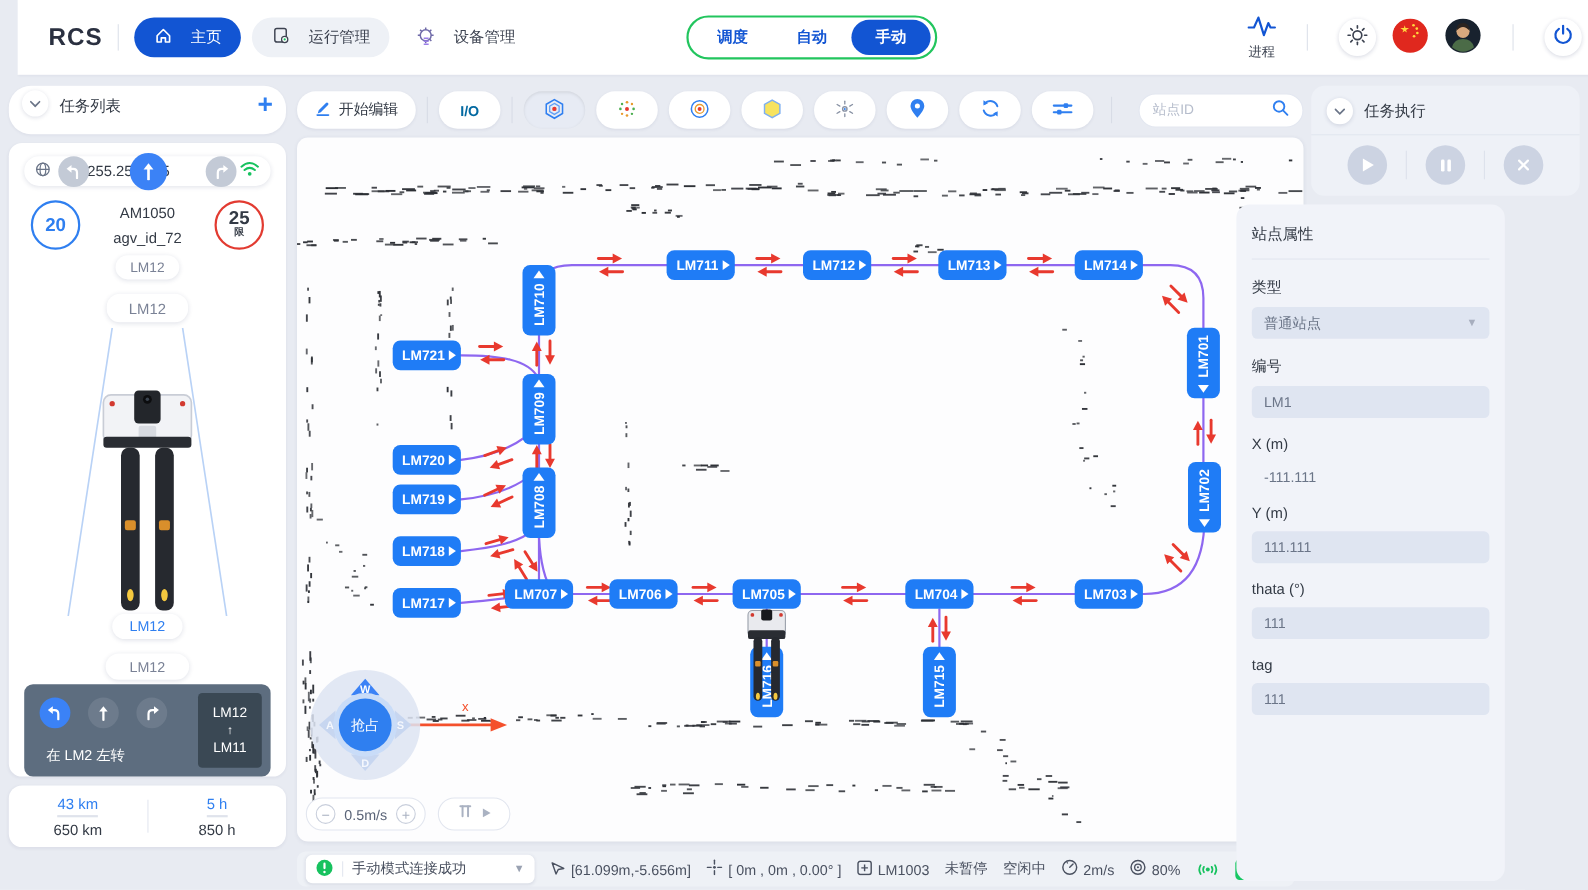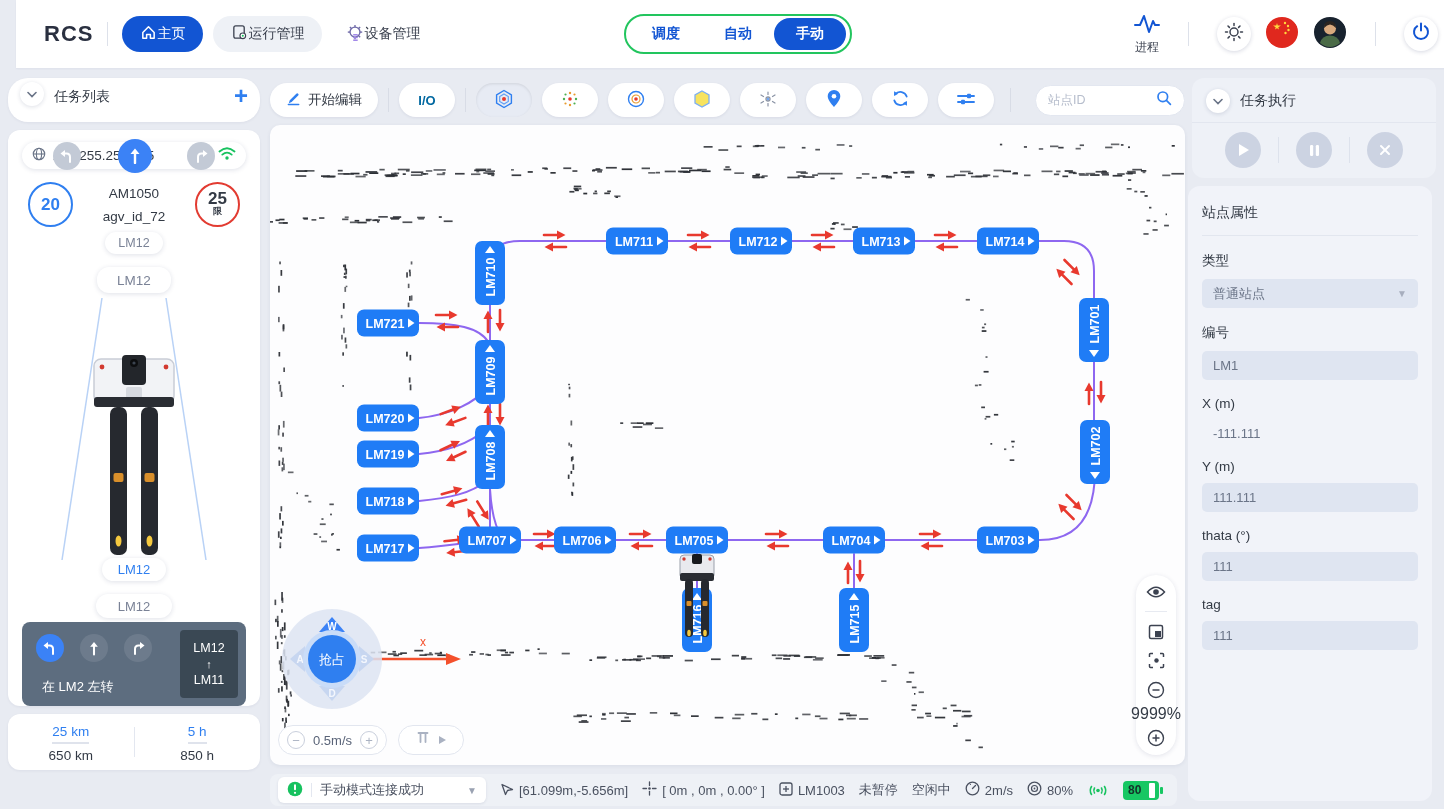--- a/index.html
+++ b/index.html
@@ -4,21 +4,21 @@
 <style>
   * { margin:0; padding:0; box-sizing:border-box; }
   html,body { width:1444px; height:809px; overflow:hidden; }
   body { background:#e8ebf2; font-family:"Liberation Sans", sans-serif; color:#333a45; position:relative; }
   .abs { position:absolute; }
 
   
   .topbar { position:absolute; left:16px; top:0; width:1444px; height:68px; background:#fff; display:flex; align-items:center; box-shadow:0 1px 2px rgba(30,40,90,.05); z-index:5; }
   .logo { font-size:22px; font-weight:bold; color:#2a3040; margin-left:28px; letter-spacing:1px; }
   .vdiv { width:1px; height:24px; background:#dde1ea; margin:0 14px; }
-  .nav-pill { display:flex; align-items:center; gap:0; height:36px; padding:0 18px; border-radius:18px; font-size:14px; cursor:pointer; }
+  .nav-pill { display:flex; align-items:center; gap:16px; height:36px; padding:0 18px; border-radius:18px; font-size:14px; cursor:pointer; }
   .nav-pill.active { background:#1255d3; color:#fff; }
   .nav-pill.soft { background:#eef1f6; color:#3c4250; margin-left:10px; }
   .nav-pill.plain { background:transparent; color:#3c4250; margin-left:6px; }
   .seg-wrap { position:absolute; left:50%; transform:translateX(-50%); top:14px; height:40px; border:2px solid #22c55e; border-radius:21px; background:#fff; display:flex; align-items:center; padding:0 4px; }
   .seg-item { height:32px; padding:0 22px; display:flex; align-items:center; font-size:14px; font-weight:bold; color:#1255d3; border-radius:16px; cursor:pointer; }
   .seg-item.on { background:#1255d3; color:#fff; }
   .hdr-right { margin-left:auto; display:flex; align-items:center; gap:14px; margin-right:22px; }
   .proc { display:flex; flex-direction:column; align-items:center; gap:1px; font-size:12px; color:#3c4250; cursor:pointer; }
   .icon-circle { width:34px; height:34px; border-radius:50%; background:#fff; box-shadow:0 1px 4px rgba(30,40,90,.18); display:flex; align-items:center; justify-content:center; cursor:pointer; overflow:hidden; }
 
@@ -78,21 +78,21 @@
   .battery { width:36px; height:19px; background:#17c763; border-radius:4px; position:relative; display:flex; align-items:center; color:#14312a; font-size:12px; font-weight:bold; padding-left:5px; }
   .battery .gap { position:absolute; right:4px; top:2px; bottom:2px; width:6px; background:#fff; border-radius:1px; }
   .battery .nub { position:absolute; right:-4px; top:6px; width:3px; height:7px; background:#17c763; border-radius:1px; }
 
   
   .rcard1 { position:absolute; left:1192px; top:78px; width:244px; height:100px; background:#eef1f7; border-radius:12px; }
   .rcard1 .hd { display:flex; align-items:center; gap:10px; padding:11px 14px 9px; font-size:14px; color:#333a45; border-bottom:1px solid #e2e6ef; }
   .exec-btns { display:flex; align-items:center; justify-content:center; gap:0; margin-top:9px; }
   .exec-btn { width:36px; height:36px; border-radius:50%; background:#ccd3e2; display:flex; align-items:center; justify-content:center; cursor:pointer; }
   .exec-div { width:1px; height:26px; background:#dde2ec; margin:0 17px; }
-  .rcard2 { position:absolute; left:1188px; top:186px; width:244px; height:615px; background:#f1f3f9; border-radius:12px; padding:18px 14px; }
+  .rcard2 { position:absolute; left:1124px; top:186px; width:244px; height:615px; background:#f1f3f9; border-radius:12px; padding:18px 14px; }
   .rp-title { font-size:14px; color:#333a45; padding-bottom:13px; border-bottom:1px solid #e2e6ef; }
   .fld-label { font-size:13.5px; color:#333a45; margin:16px 0 9px; }
   .fld-box { height:29px; background:#dfe5f1; border-radius:5px; display:flex; align-items:center; padding:0 11px; font-size:13px; color:#6b7588; }
   .fld-box .caret { margin-left:auto; color:#a7aebe; font-size:10px; }
   .fld-plain { font-size:13px; color:#6b7588; padding:6px 11px 2px; }
 </style>
 </head>
 <body>
 
 <header class="topbar">
@@ -295,21 +295,21 @@
       <span>LM12</span>
       <span style="font-size:11px;">↑</span>
       <span>LM11</span>
     </div>
     <div class="hint">在 LM2 左转</div>
   </div>
 </div>
 
 <div class="card stats-card">
   <div class="stat">
-    <div class="v">25 km</div>
+    <div class="v">43 km</div>
     <div class="t">650 km</div>
   </div>
   <div class="stat-div"></div>
   <div class="stat">
     <div class="v">5 h</div>
     <div class="t">850 h</div>
   </div>
 </div>
 
 <div class="toolbar">

